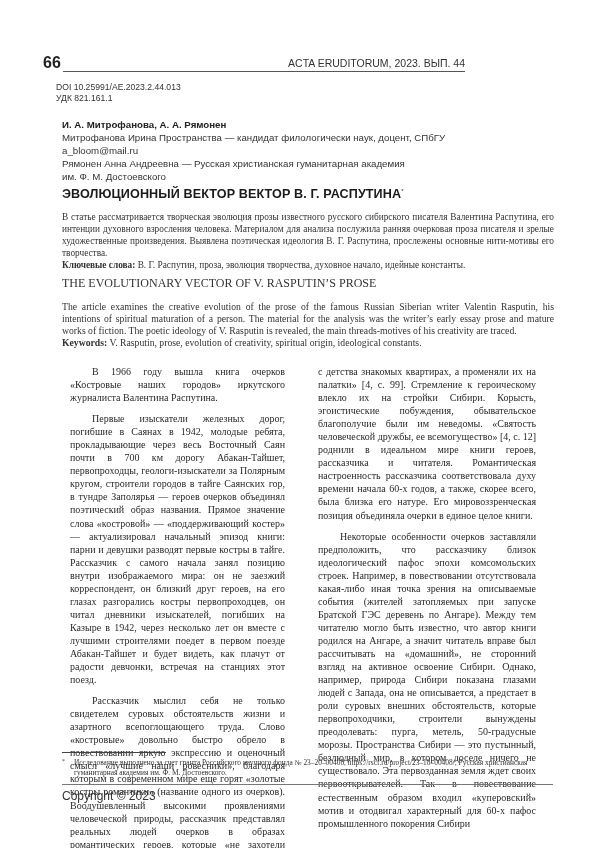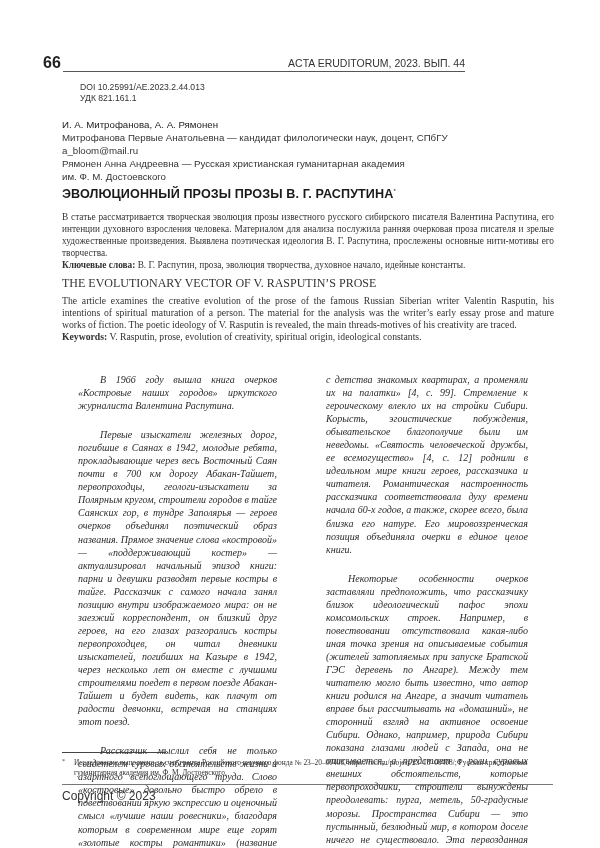--- a/index.html
+++ b/index.html
@@ -5,40 +5,40 @@
   html, body { margin: 0; padding: 0; background: #ffffff; }
   body { width: 600px; height: 848px; position: relative; overflow: hidden; color: #1a1a1a; }
   .sans { font-family: "Liberation Sans", "DejaVu Sans", sans-serif; }
   .serif { font-family: "Liberation Serif", "DejaVu Serif", serif; }
 
   .running-head { position: absolute; left: 43px; top: 52px; width: 422px; height: 22px; }
   .page-num { position: absolute; left: 0; top: 2px; font-size: 16px; font-weight: bold; color: #222; }
   .head-rule { position: absolute; left: 20px; right: 0; top: 19px; border-top: 1px solid #555; }
   .journal { position: absolute; right: 0; top: 5px; font-size: 10.5px; color: #333; white-space: nowrap; }
 
-  .meta { position: absolute; left: 80px; top: 82px; font-size: 8.6px; line-height: 11px; color: #333; }
+  .meta { position: absolute; left: 56px; top: 82px; font-size: 8.6px; line-height: 11px; color: #333; }
 
   .authors-block { position: absolute; left: 62px; top: 118px; width: 480px; font-size: 9.7px; line-height: 13px; color: #333; }
-  .authors-block .names { font-weight: normal; color: #222; }
+  .authors-block .names { font-weight: bold; color: #222; }
 
   .title { position: absolute; left: 62px; top: 187px; font-size: 12.6px; font-weight: bold; color: #1a1a1a; letter-spacing: 0.1px; white-space: nowrap; }
   .title sup { font-size: 6px; vertical-align: super; font-weight: normal; }
 
   .abstract-ru { position: absolute; left: 62px; top: 211px; width: 492px; font-size: 9.3px; line-height: 12px; text-align: justify; color: #333; }
   .abstract-ru p { margin: 0; }
   .kw-label { font-weight: bold; }
 
   .en-block { position: absolute; left: 62px; top: 277px; width: 492px; color: #333; }
   .en-authors { font-size: 9.7px; font-weight: bold; line-height: 12px; color: #222; }
   .en-title { font-size: 12px; line-height: 12px; }
-  .en-abstract { margin-top: 6px; font-size: 9.7px; line-height: 12px; text-align: justify; }
+  .en-abstract { margin-top: 12px; font-size: 9.7px; line-height: 12px; text-align: justify; }
   .en-abstract p { margin: 0; }
 
   .col { position: absolute; top: 357px; width: 231px; font-size: 10px; line-height: 13.05px; text-align: justify; color: #2a2a2a; }
-  .col p { margin: 16px; font-style: italic; }
+  .col p { margin: 8px; }
   .col p.indent { text-indent: 22px; }
   .col-left { left: 62px; }
   .col-right { left: 310px; width: 234px; }
 
   .fn-rule { position: absolute; left: 62px; top: 752px; width: 104px; border-top: 1px solid #444; }
   .footnote { position: absolute; left: 62px; top: 758px; width: 492px; font-size: 7.4px; line-height: 10px; color: #333; }
   .footnote .mark { position: absolute; left: 0; top: -2px; font-size: 6px; }
   .footnote .txt { display: block; padding-left: 12px; }
 
   .foot-rule { position: absolute; left: 62px; top: 784px; width: 491px; border-top: 1px solid #777; }
@@ -53,28 +53,28 @@
   <span class="journal">ACTA ERUDITORUM, 2023. ВЫП. 44</span>
 </div>
 
 <div class="meta sans">
   <div>DOI 10.25991/AE.2023.2.44.013</div>
   <div>УДК 821.161.1</div>
 </div>
 
 <div class="authors-block sans">
   <div class="names">И. А. Митрофанова, А. А. Рямонен</div>
-  <div>Митрофанова Первые Анатольевна — кандидат филологически наук, доцент, СПбГУ</div>
+  <div>Митрофанова Ирина Пространства — кандидат филологически наук, доцент, СПбГУ</div>
   <div>a_bloom@mail.ru</div>
   <div>Рямонен Анна Андреевна — Русская христианская гуманитарная академия</div>
   <div>им. Ф. М. Достоевского</div>
 </div>
 
 <div class="title sans">
-  <span>ЭВОЛЮЦИОННЫЙ ПРОЗЫ ПРОЗЫ В. Г. РАСПУТИНА</span><sup>*</sup>
+  <span>ЭВОЛЮЦИОННЫЙ ВЕКТОР ВЕКТОР В. Г. РАСПУТИНА</span><sup>*</sup>
 </div>
 
 <div class="abstract-ru serif">
   <p>В статье рассматривается творческая эволюция прозы известного русского сибирского писателя Валентина Распутина, его интенции духовного взросления человека. Материалом для анализа послужила ранняя очерковая проза писателя и зрелые художественные произведения. Выявлена поэтическая идеология В. Г. Распутина, прослежены основные нити-мотивы его творчества.</p>
   <p>
     <span class="kw-label">Ключевые слова:</span><span> В. Г. Распутин, проза, эволюция творчества, духовное начало, идейные константы.</span>
   </p>
 </div>
 
 <div class="en-block serif">

